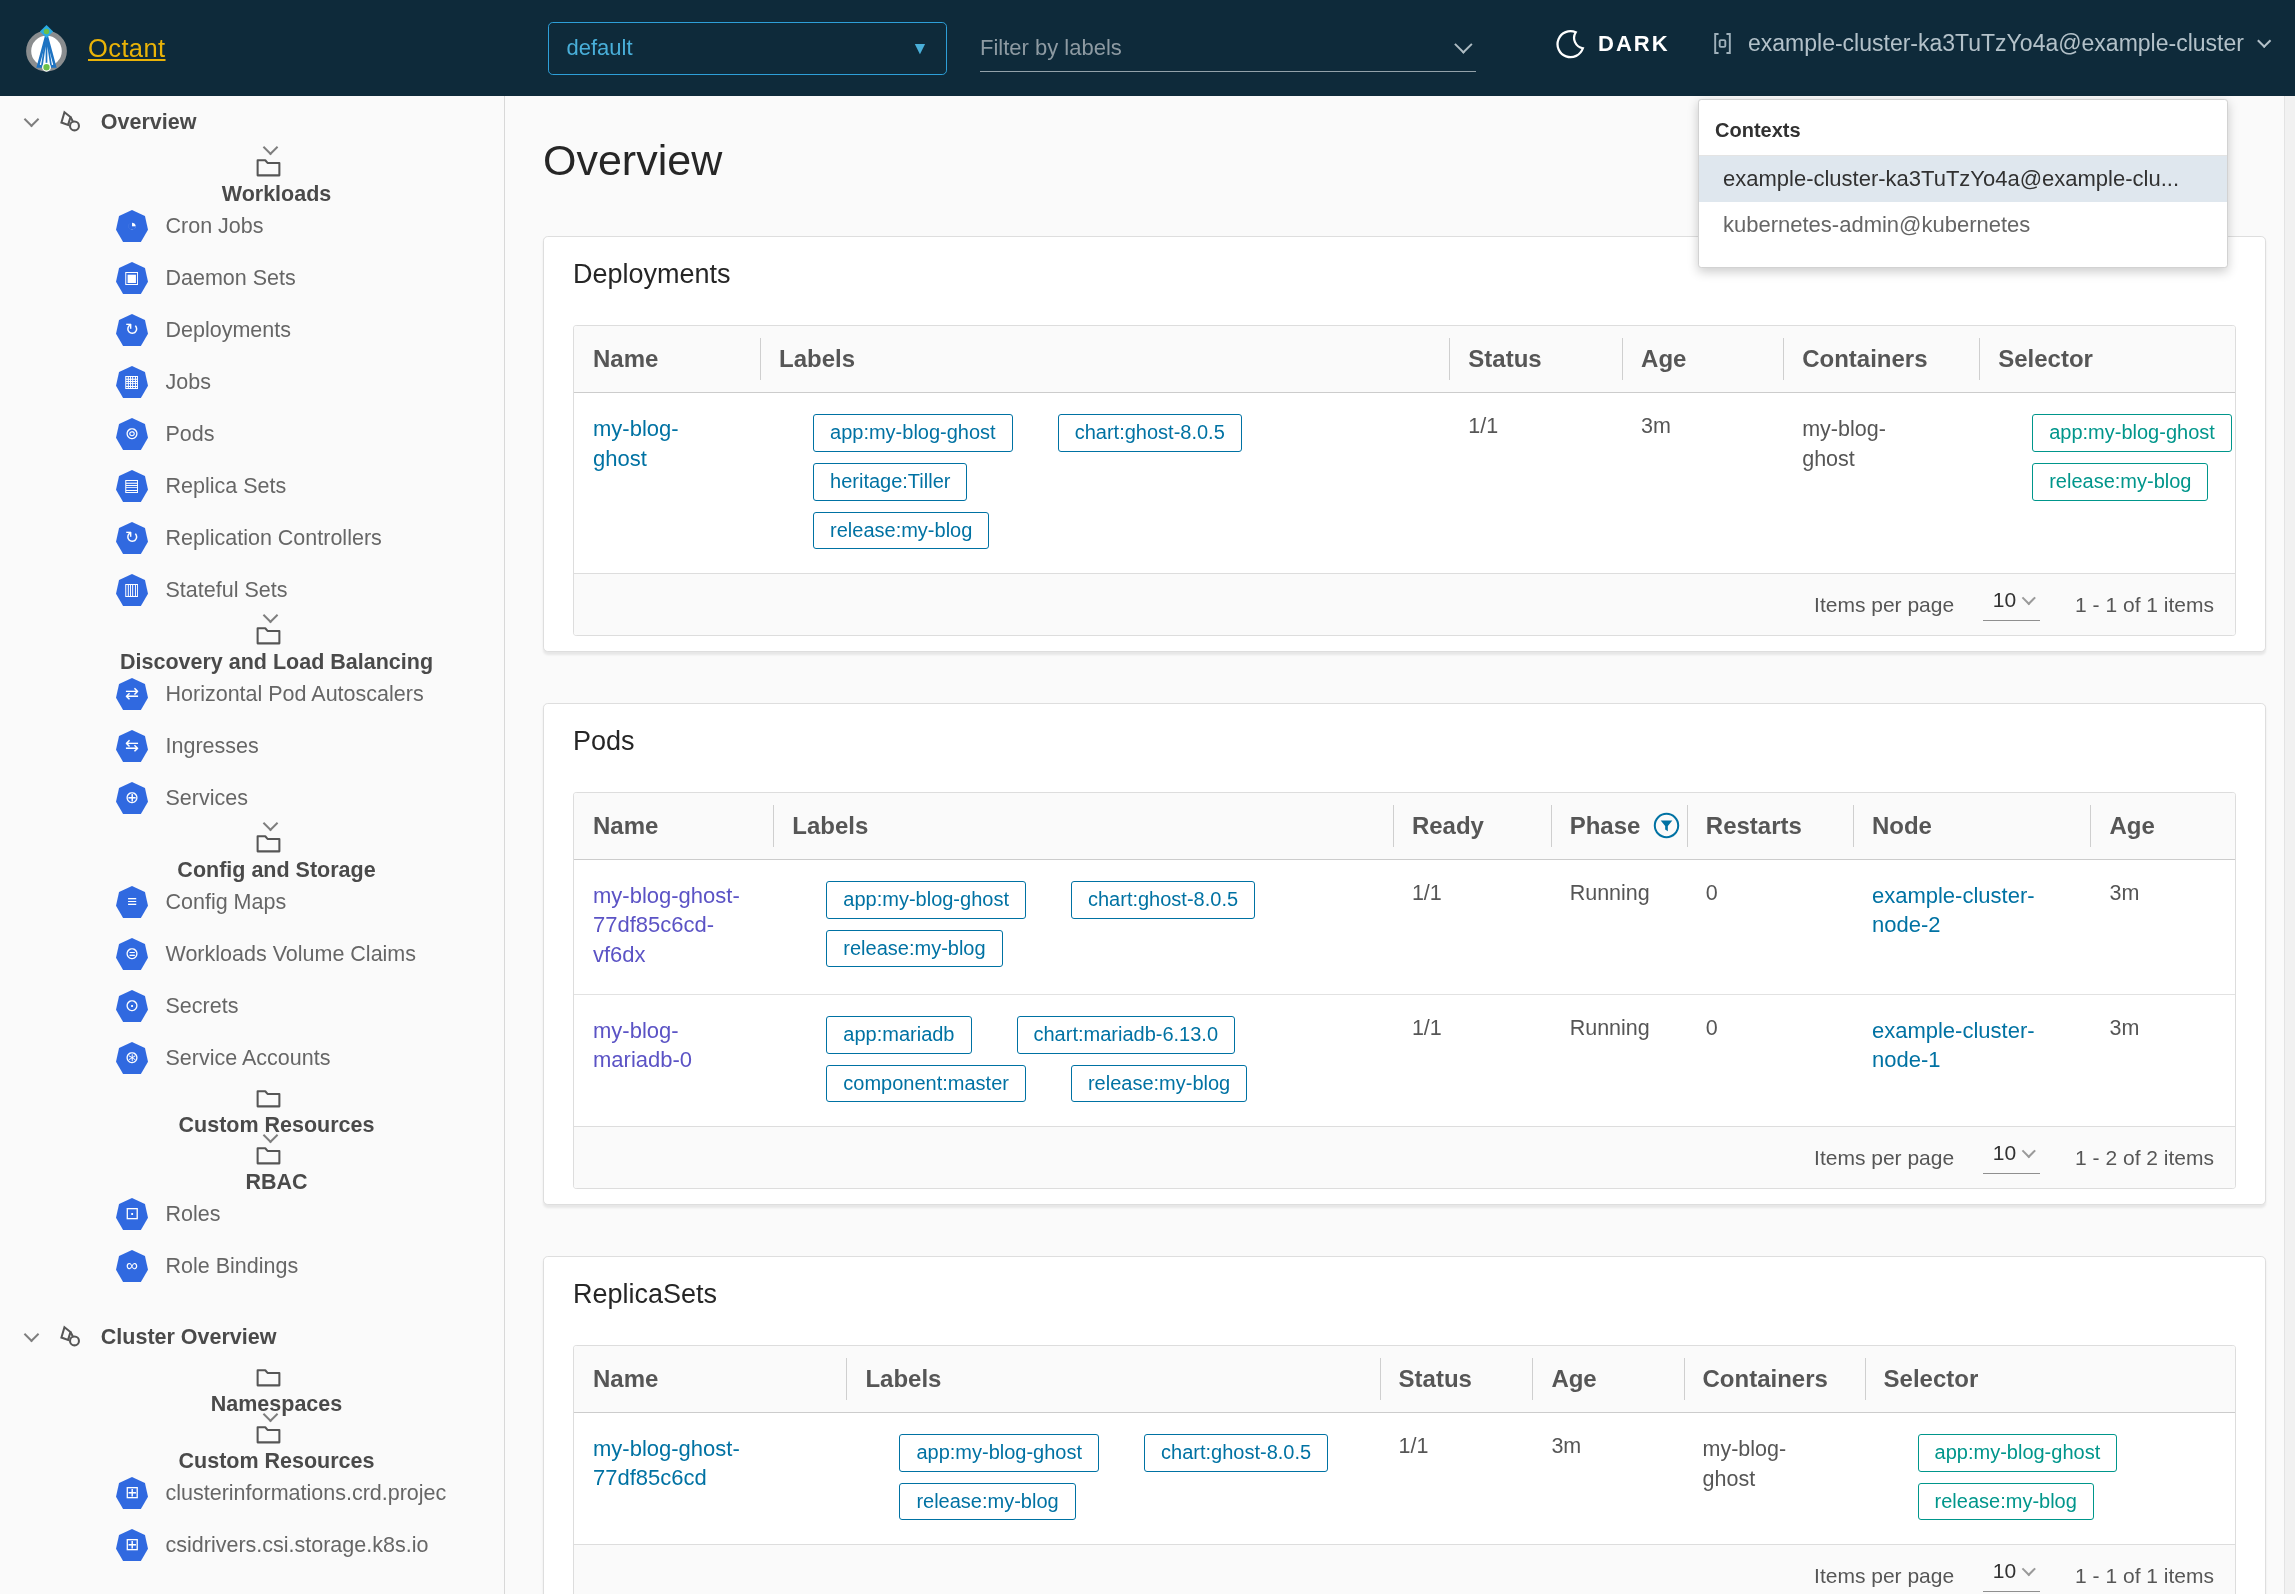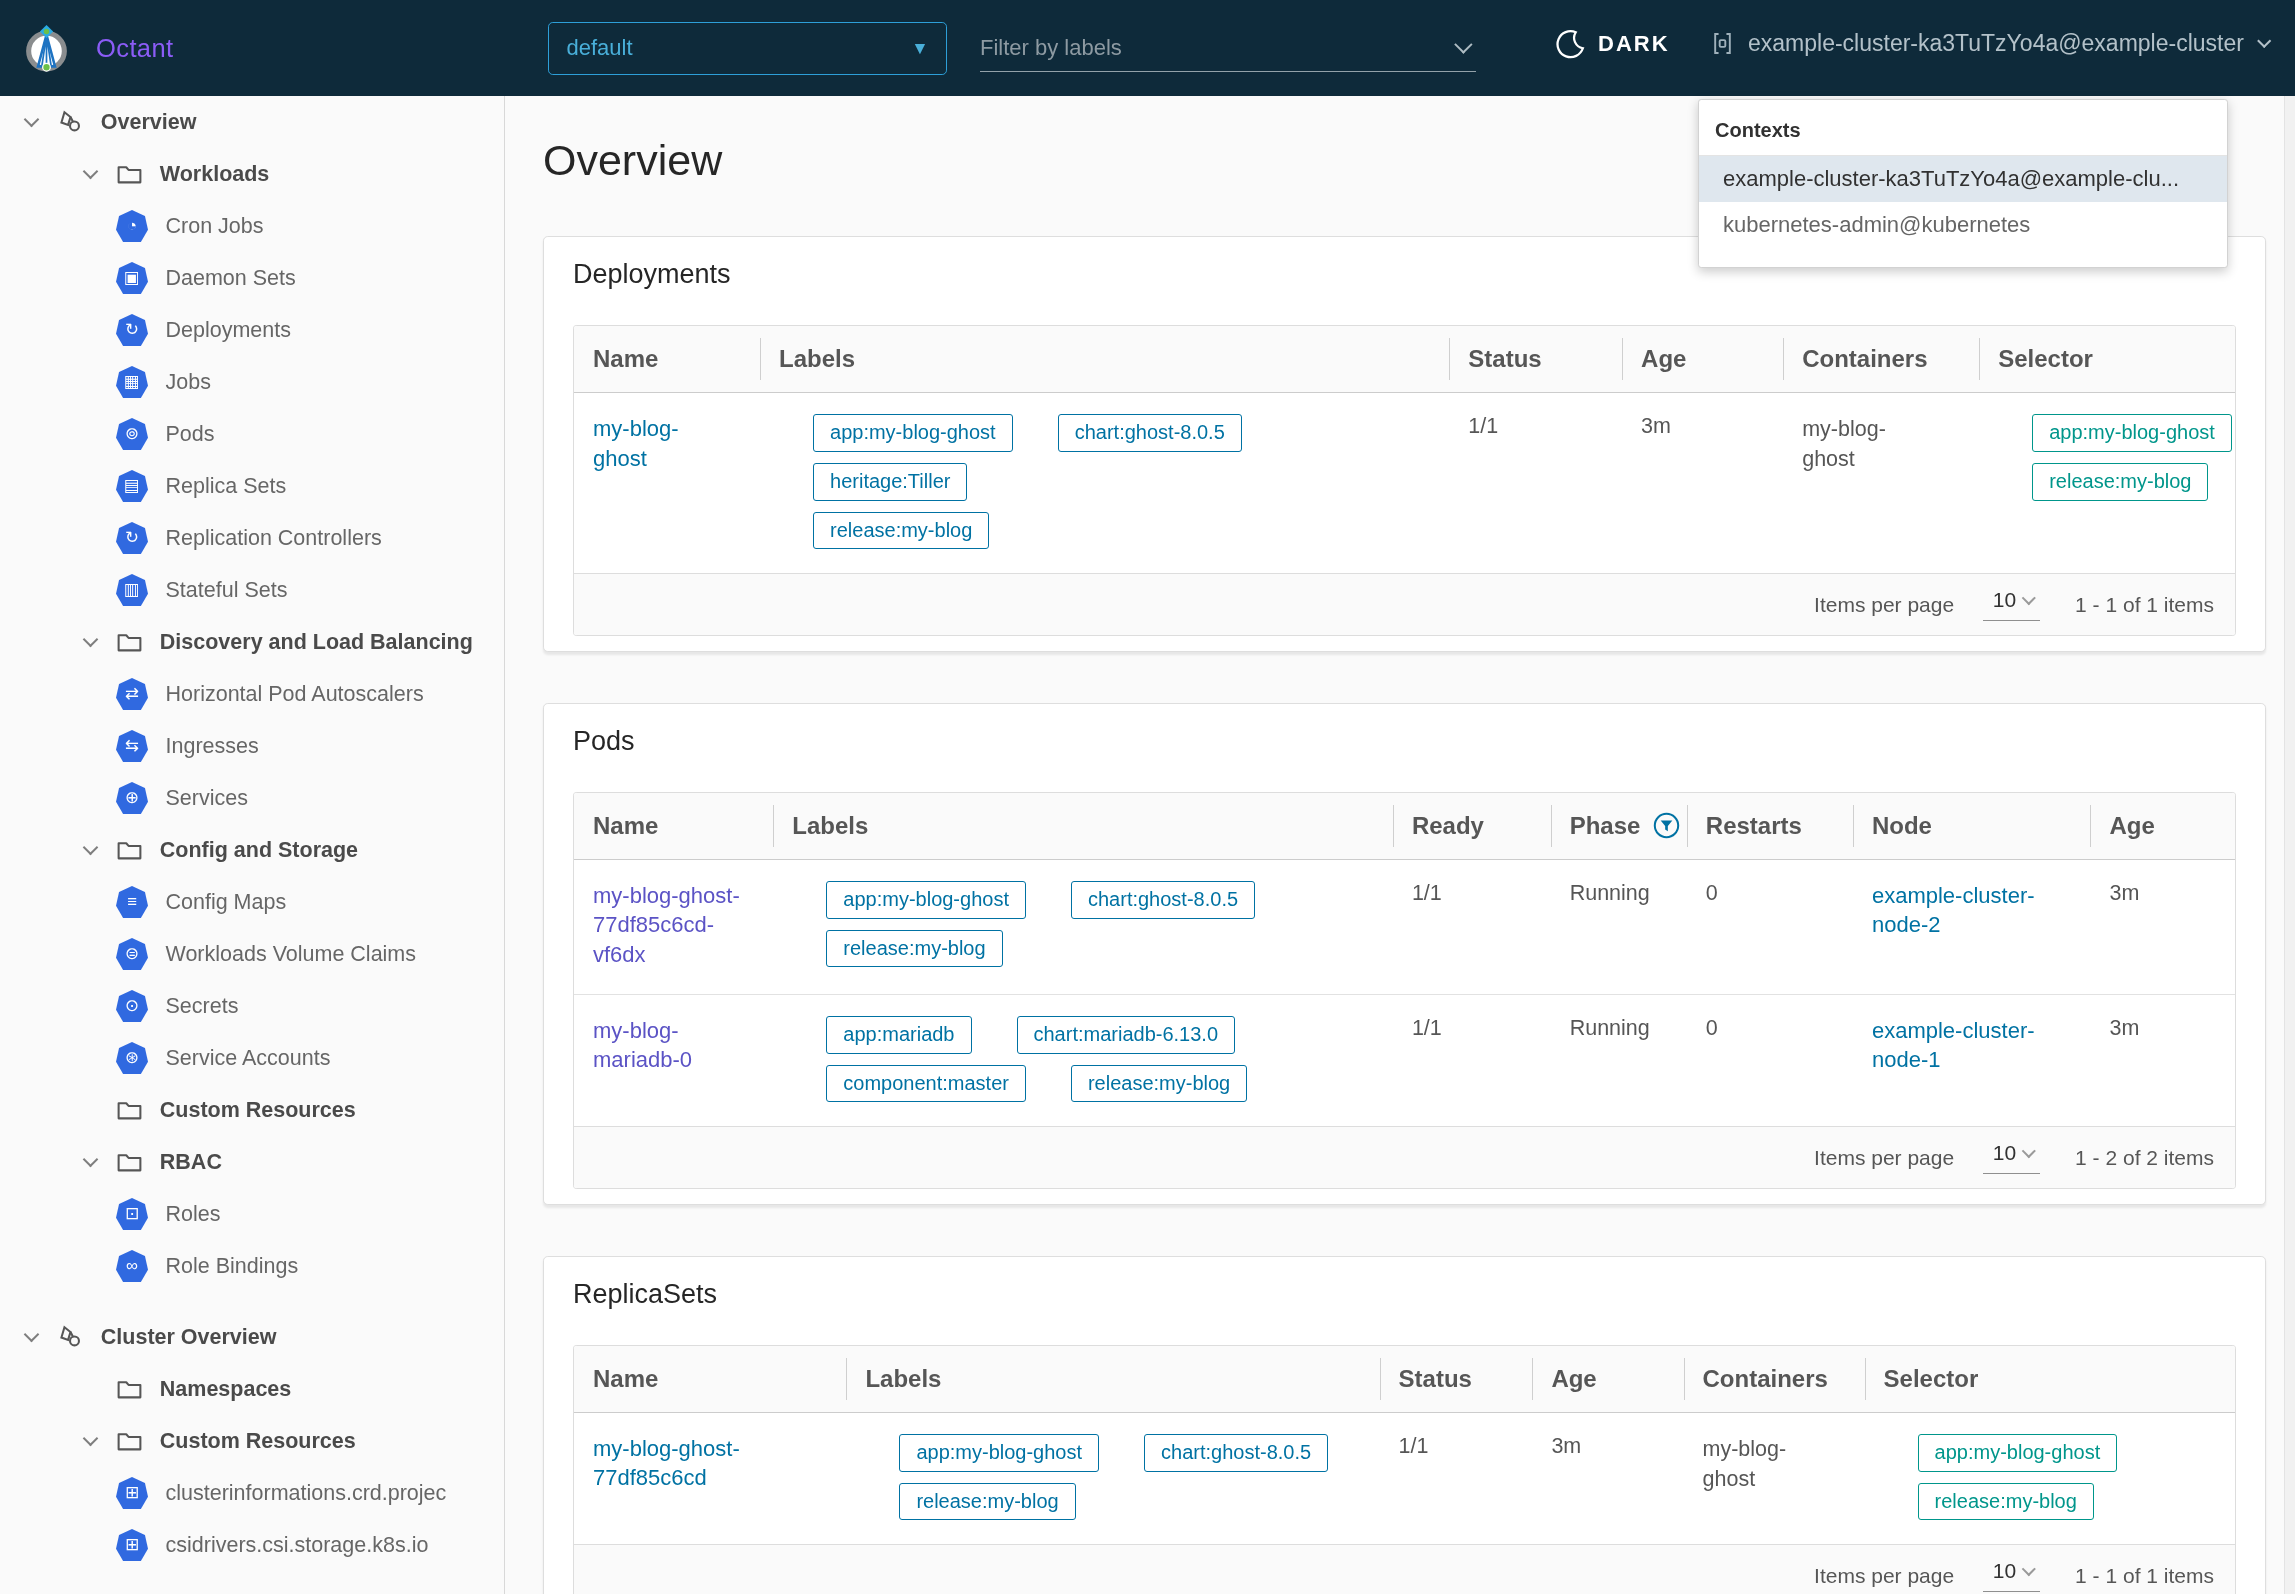--- a/index.html
+++ b/index.html
@@ -5,21 +5,21 @@
   * { margin:0; padding:0; box-sizing:border-box; }
   html,body { width:2295px; height:1594px; overflow:hidden; background:#fafafa;
     font-family:"Liberation Sans","DejaVu Sans",sans-serif; }
   body { position:relative; }
 
   
   .header { position:absolute; left:0; top:0; width:2295px; height:96px;
     background:#0e2a3a; display:flex; align-items:center; z-index:5; }
   .brand { display:flex; align-items:center; padding-left:21px; }
   .brand svg { width:51px; height:51px; }
-  .app-title { color:#8b5cf6; font-size:25.5px; margin-left:24px; letter-spacing:0.4px; }
+  .app-title { color:#eab308; font-size:25.5px; margin-left:16px; letter-spacing:0.4px;text-decoration:underline; }
 
   .ns-select { position:absolute; left:548px; top:21.5px; width:399px; height:53px;
     border:1.6px solid #2d9fd8; border-radius:4.8px; display:flex; align-items:center;
     justify-content:space-between; padding:0 17.5px; color:#49afd9; font-size:22px; cursor:pointer; }
   .ns-caret { color:#49afd9; font-size:17.5px; }
 
   .filter-box { position:absolute; left:980px; top:24px; width:496px; height:48px;
     border-bottom:1.6px solid #93a2aa; display:flex; align-items:center;
     justify-content:space-between; }
   .filter-box input { background:transparent; border:none; outline:none; width:414px;
@@ -50,21 +50,21 @@
   .ctx-item.sel { background:#dfe7ee; color:#313131; }
 
   
   .sidebar { position:absolute; left:0; top:96px; width:505px; bottom:0;
     background:#fafafa; border-right:0.8px solid #d8d8d8; overflow:hidden; }
   .nr { display:flex; align-items:center; height:52px; font-size:21.5px; color:#666666;
     cursor:pointer; }
   .nr.gap { margin-top:19px; }
   .nr .lbl { white-space:nowrap; }
   .nr.b .lbl { font-weight:600; color:#4a4a4a; }
-  .l0 { padding-left:19px; } .l1 { padding-left:78px; } .l2 { padding-left:116px; }
+  .l0 { padding-left:19px; } .l1 { padding-left:49px;flex-direction:column; } .l2 { padding-left:116px; }
   .chevbox { width:24px; display:flex; justify-content:center; margin-right:12.8px; flex:none; }
   .tchev { width:11px; height:11px; border-right:2px solid #7e7e7e;
     border-bottom:2px solid #7e7e7e; transform:rotate(45deg); margin-top:-5.6px; }
   .icon-app, .icon-folder { width:29px; height:29px; margin-right:16px; flex:none; }
   .hept { width:32px; height:32px; margin-right:17.5px; flex:none; background:#3069e0;
     clip-path:polygon(50% 0,90.45% 19.1%,100% 61.73%,77.75% 100%,22.25% 100%,0 61.73%,9.55% 19.1%);
     display:flex; align-items:center; justify-content:center; }
   .hept i { font-style:normal; color:#ffffff; font-size:16.7px; line-height:1; }
 
   

